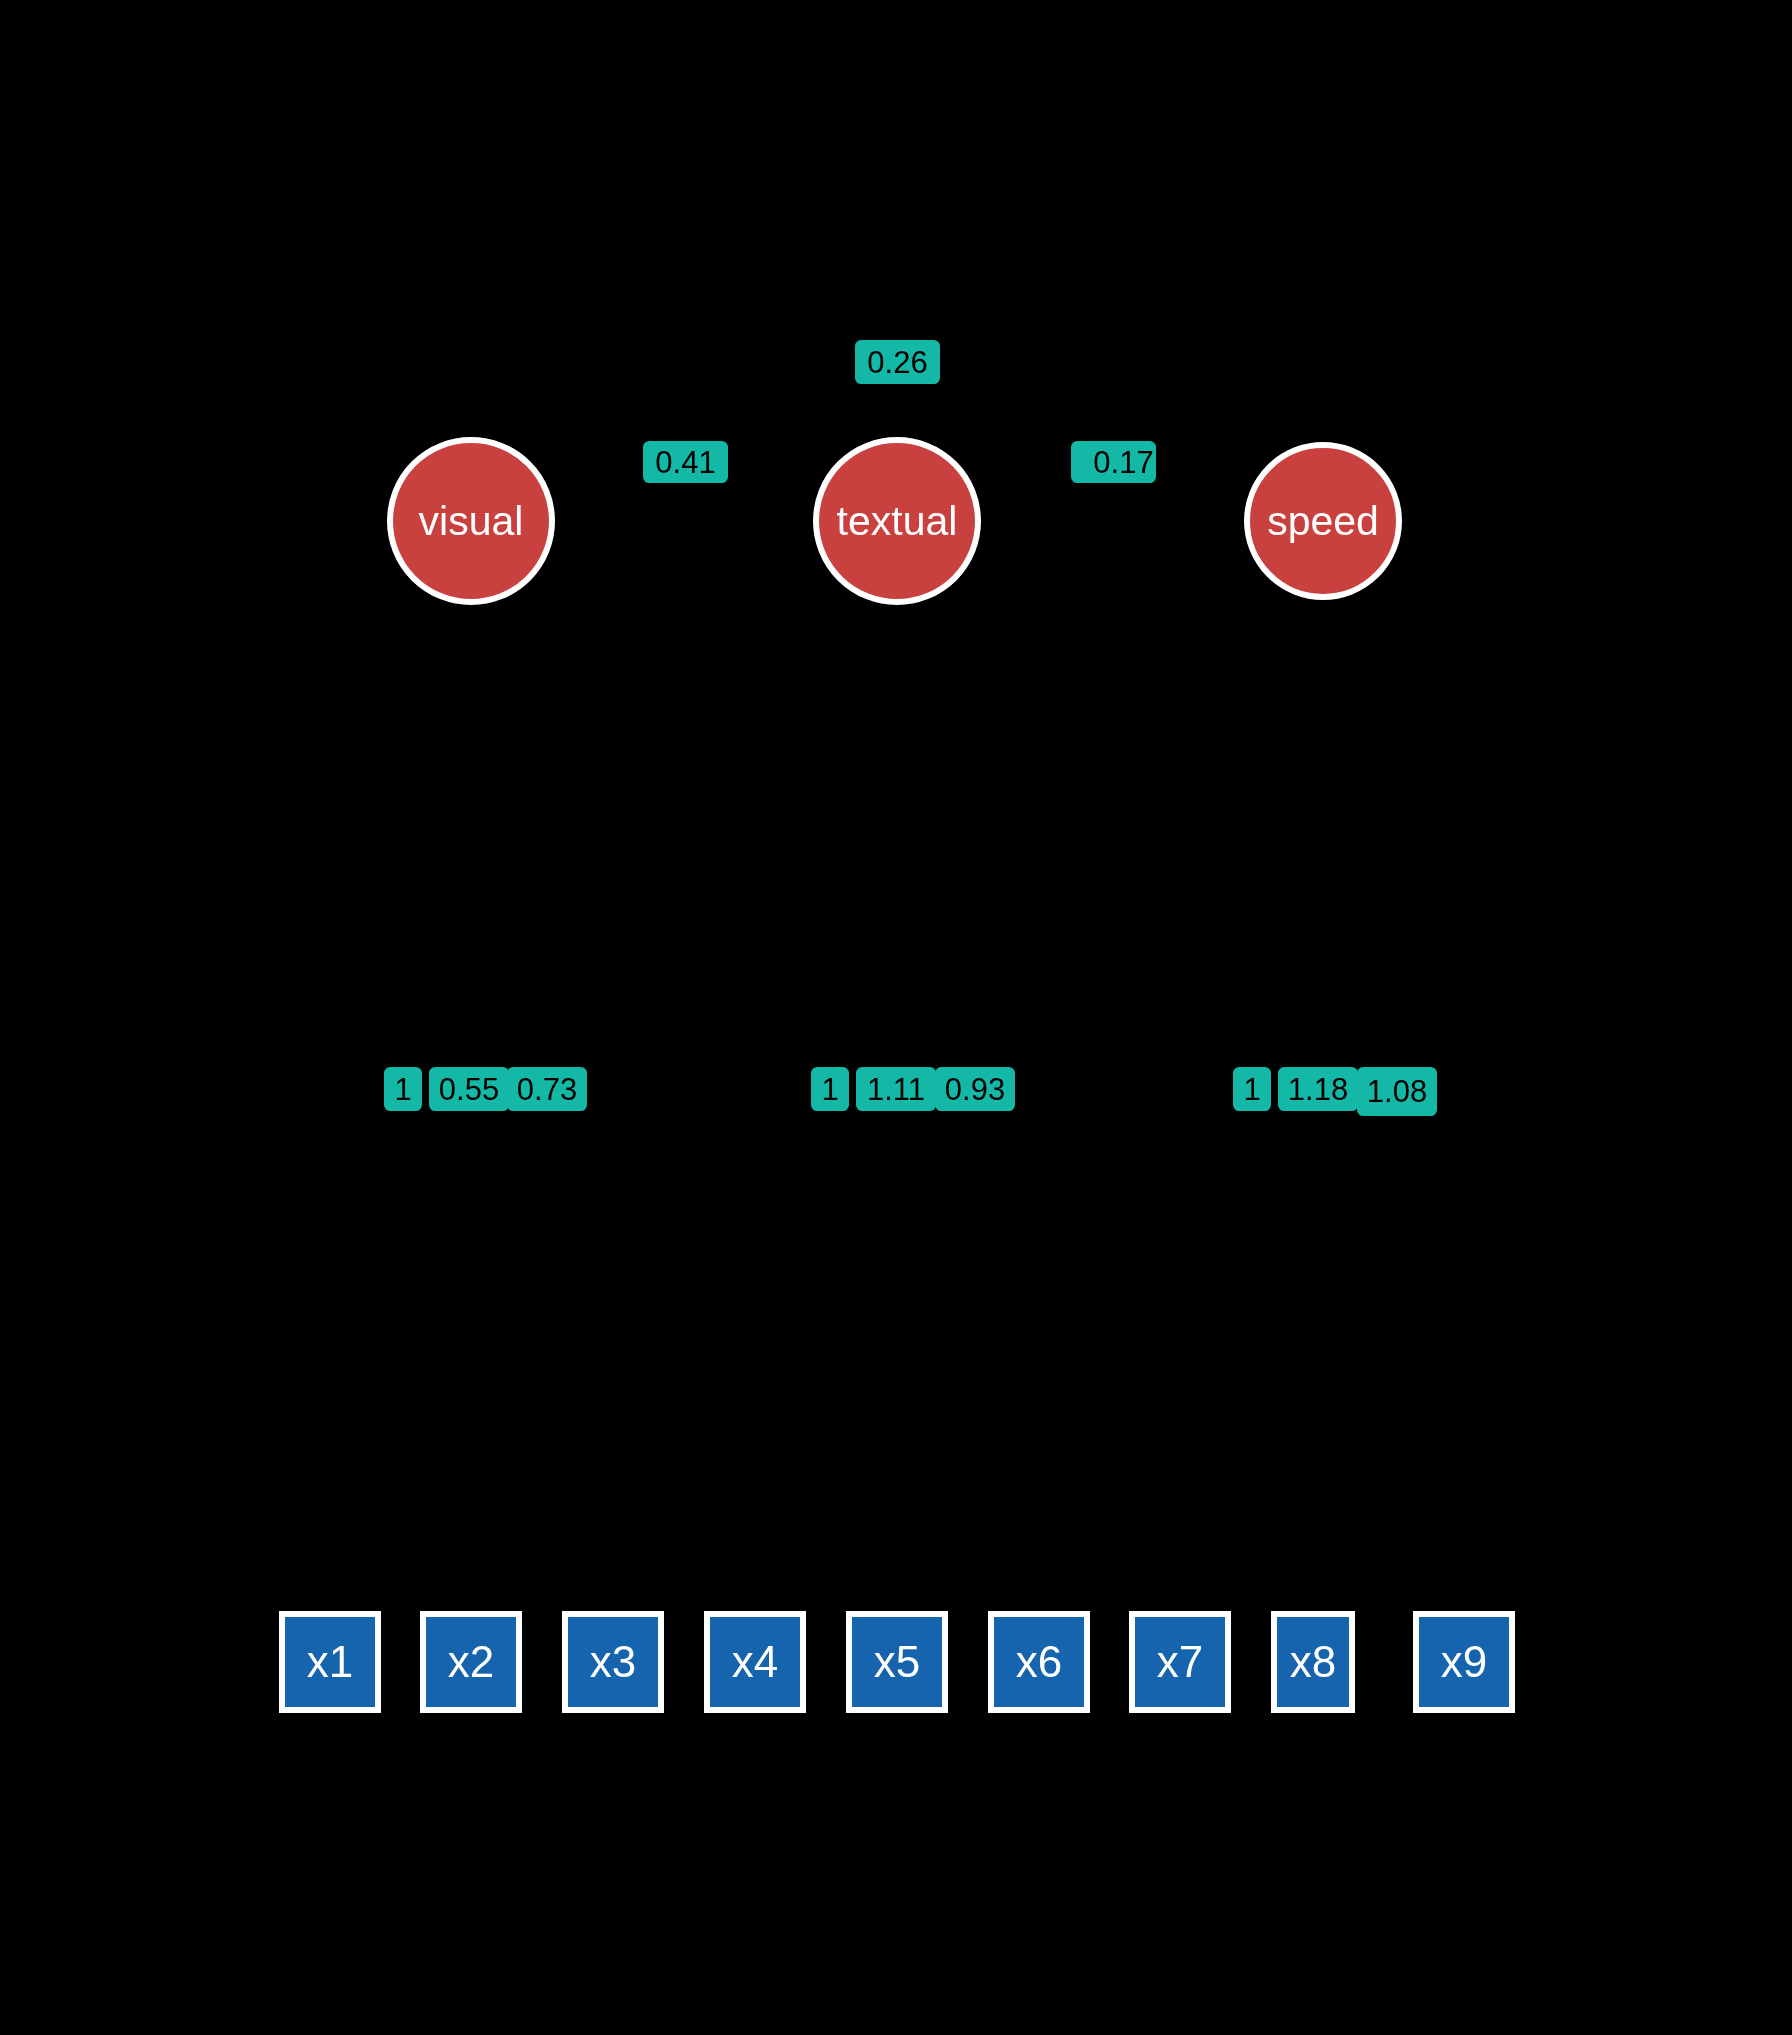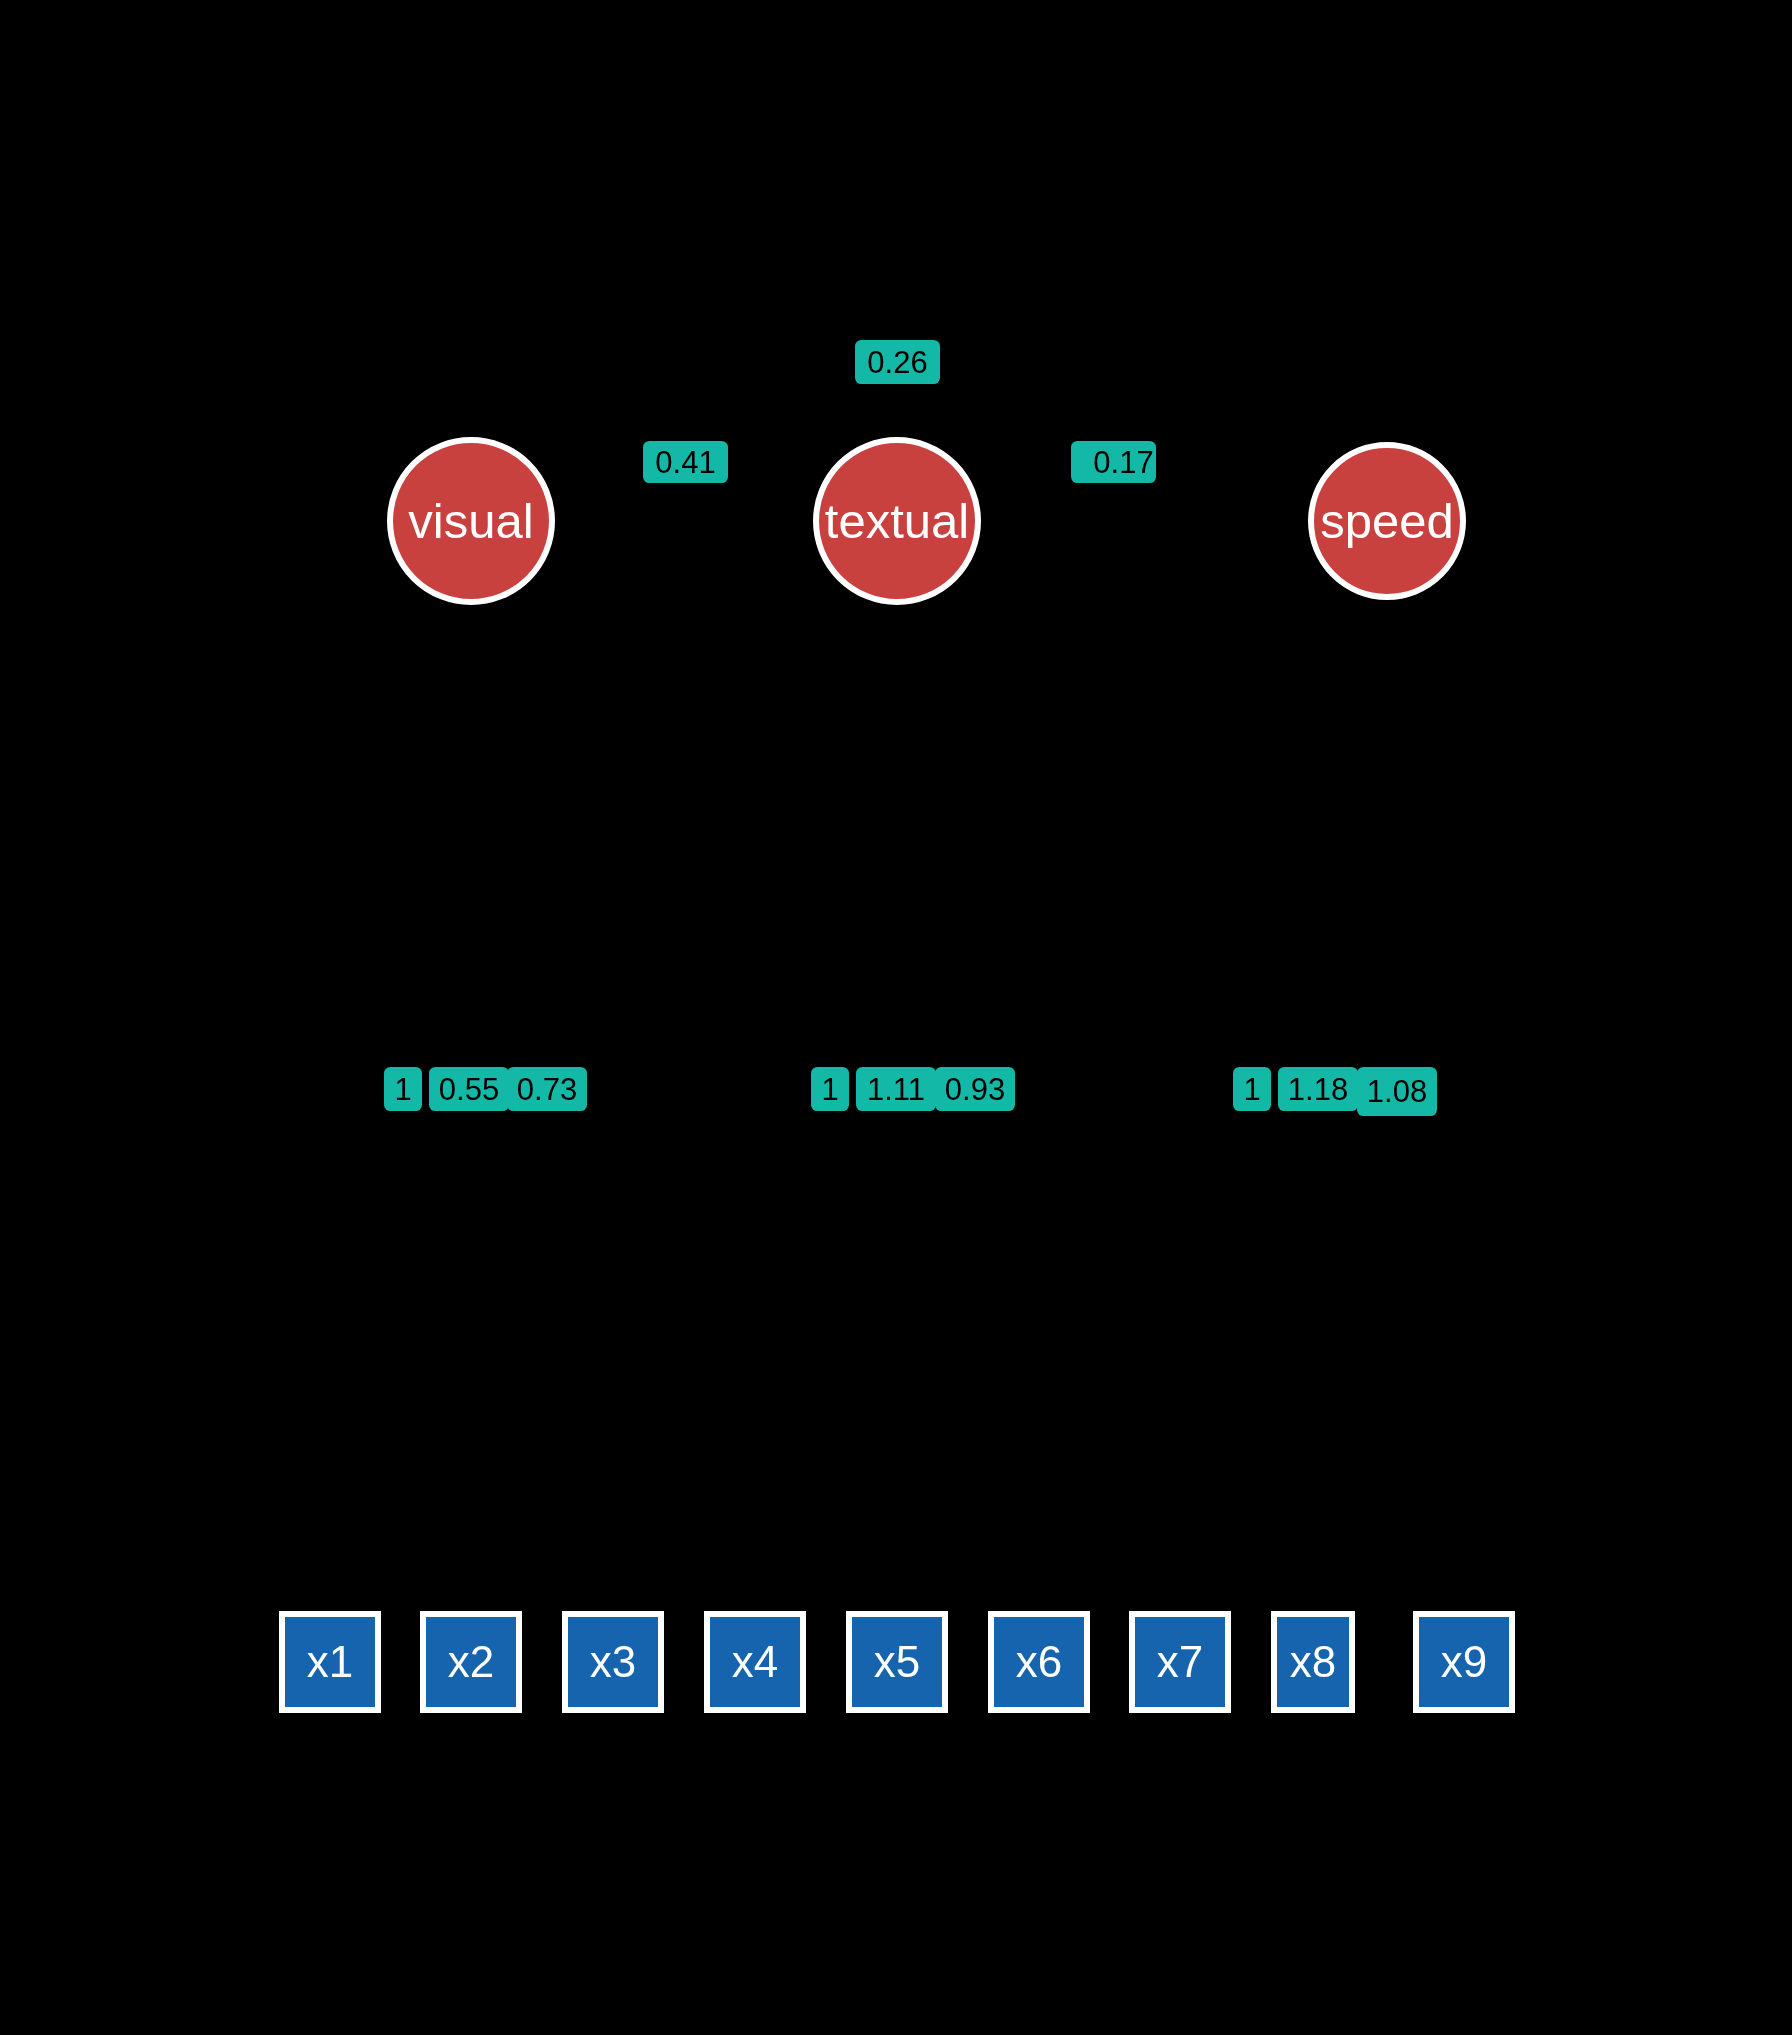--- a/index.html
+++ b/index.html
@@ -22,21 +22,21 @@
     border-radius: 50%;
     background: #c9413f;
     border: 6.3px solid #ffffff;
     box-sizing: border-box;
     display: flex;
     align-items: center;
     justify-content: center;
   }
   .latent-label {
     color: #ffffff;
-    font-size: 49px;
+    font-size: 41px;
     line-height: 1;
     font-family: "Liberation Sans", sans-serif;
     letter-spacing: 0px;
     white-space: nowrap;
   }
 
   
   .manifest-node {
     position: absolute;
     background: #1664ad;
@@ -107,21 +107,21 @@
   </svg>
 
   <div class="latent-node" style="left:387px; top:437px; width:168px; height:168px;">
     <span class="latent-label">visual</span>
   </div>
 
   <div class="latent-node" style="left:813px; top:437px; width:168px; height:168px;">
     <span class="latent-label">textual</span>
   </div>
 
-  <div class="latent-node" style="left:1308px; top:442px; width:158px; height:158px;">
+  <div class="latent-node" style="left:1244px; top:442px; width:158px; height:158px;">
     <span class="latent-label">speed</span>
   </div>
 
   <div class="edge-label" style="left:643px; top:441px; width:85px; height:42px;">
     <span>0.41</span>
   </div>
 
   <div class="edge-label" style="left:855px; top:340px; width:85px; height:44px;">
     <span>0.26</span>
   </div>

